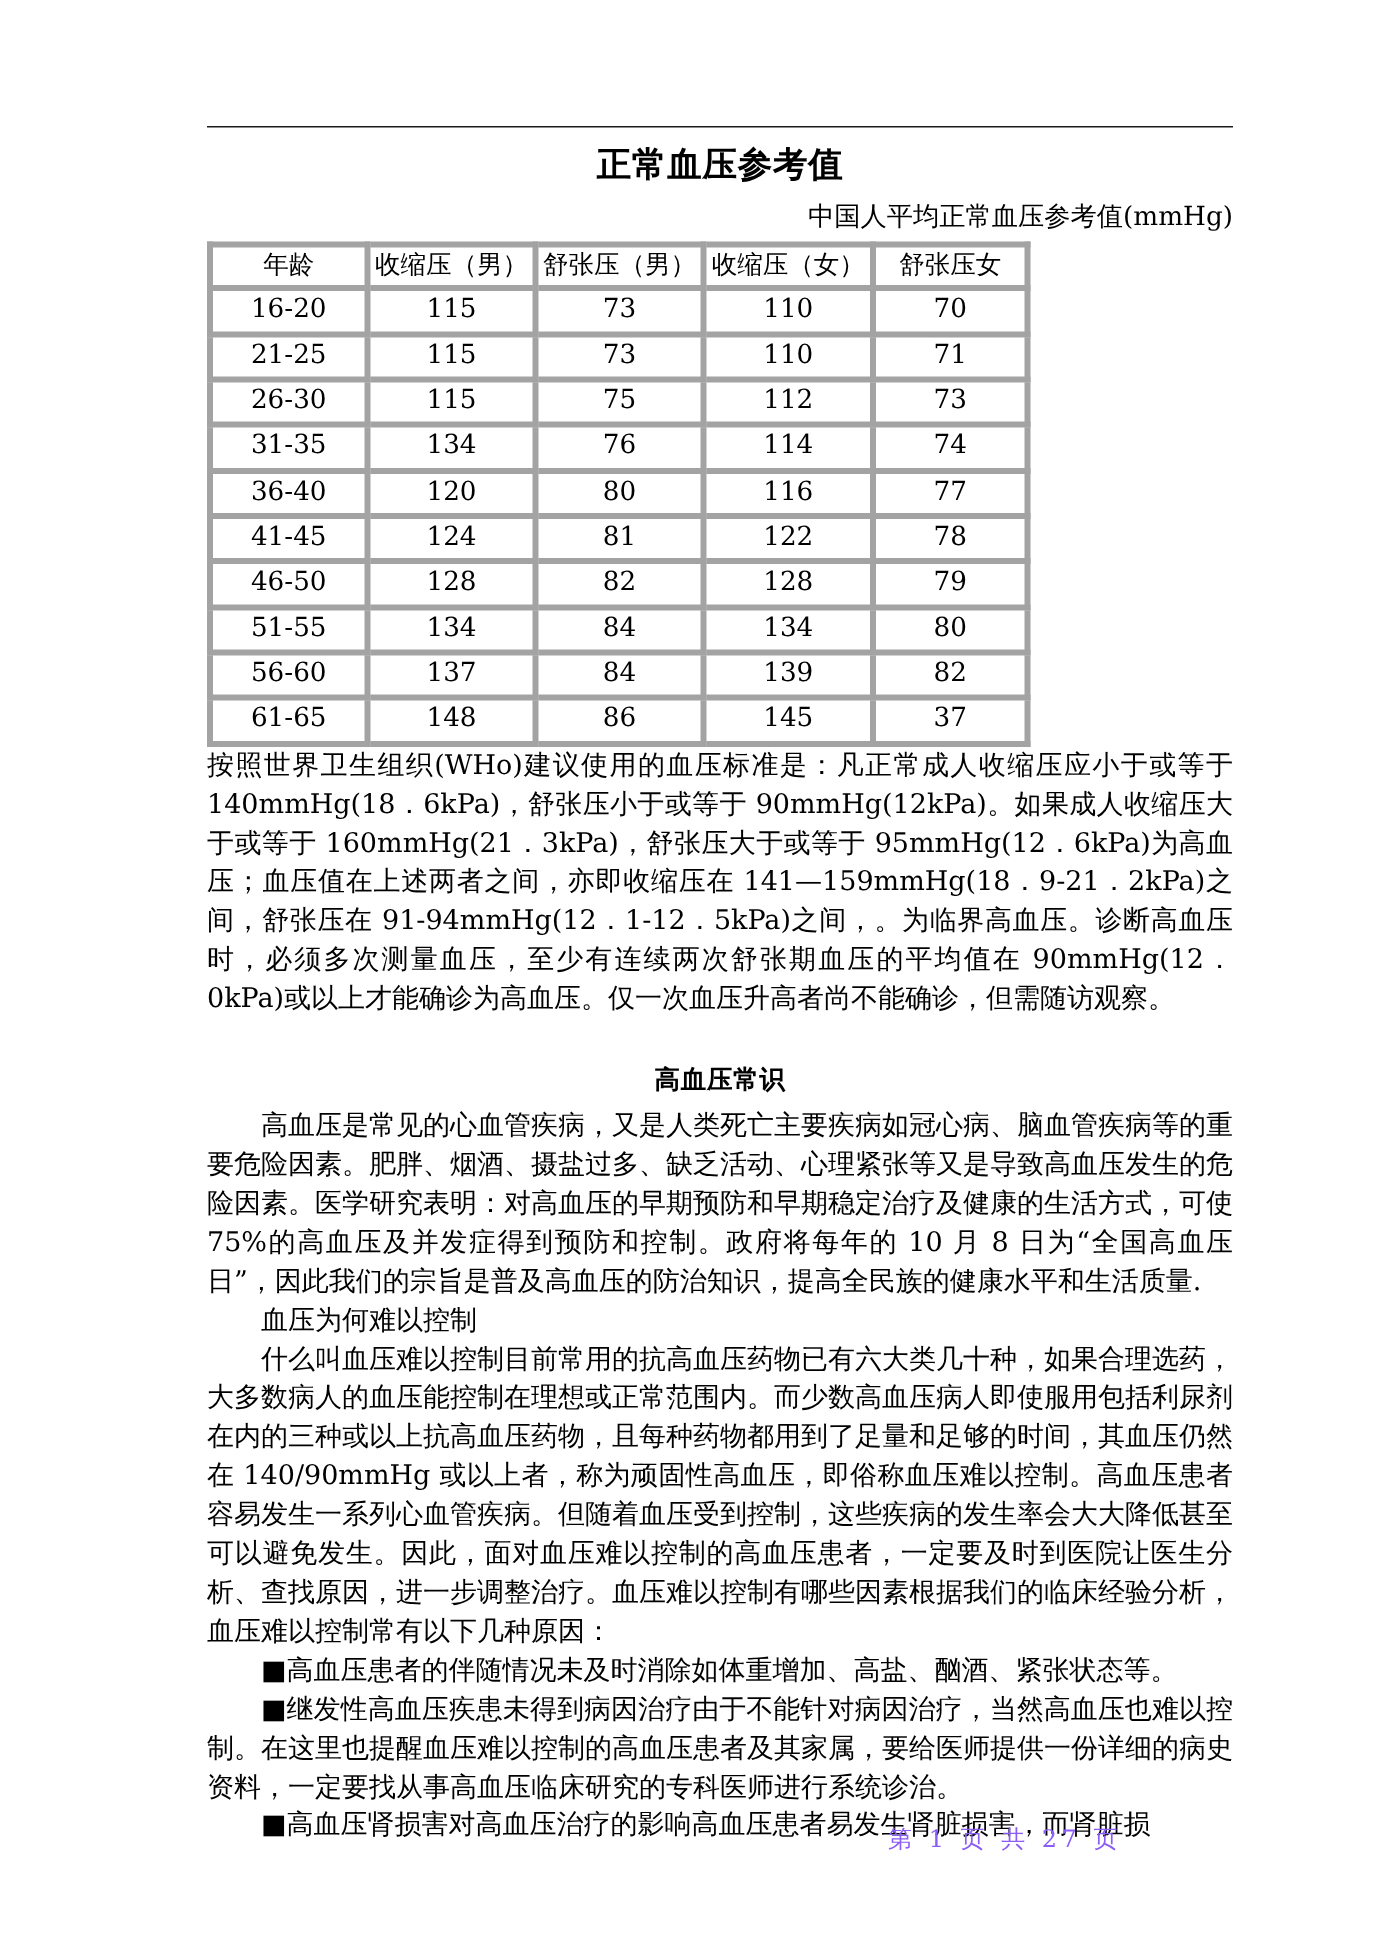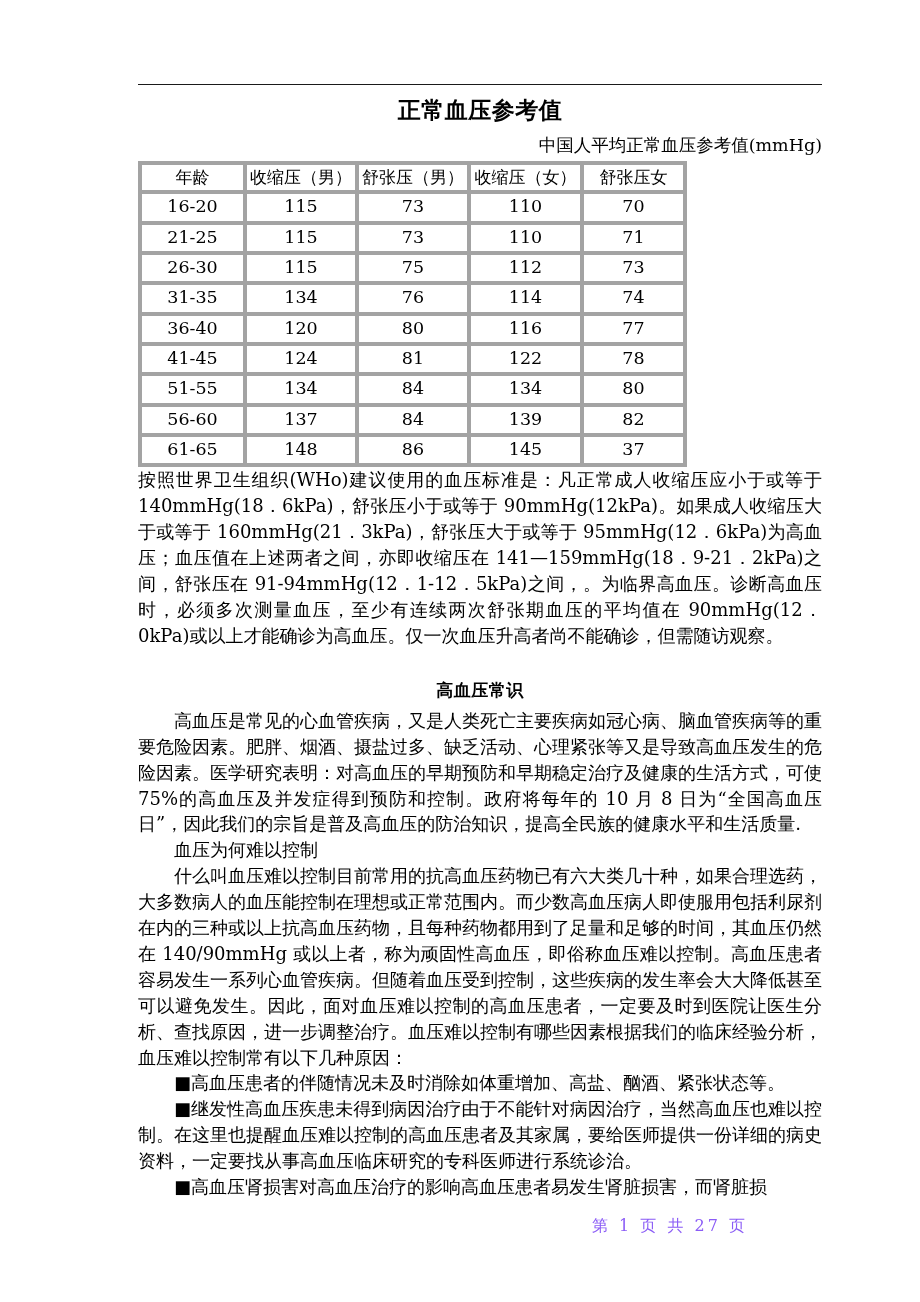--- a/index.html
+++ b/index.html
@@ -183,20 +183,27 @@
           <td>77</td>
         </tr>
         <tr>
           <td>41-45</td>
           <td>124</td>
           <td>81</td>
           <td>122</td>
           <td>78</td>
         </tr>
         <tr>
+          <td>46-50</td>
+          <td>128</td>
+          <td>82</td>
+          <td>128</td>
+          <td>79</td>
+        </tr>
+        <tr>
           <td>51-55</td>
           <td>134</td>
           <td>84</td>
           <td>134</td>
           <td>80</td>
         </tr>
         <tr>
           <td>56-60</td>
           <td>137</td>
           <td>84</td>

